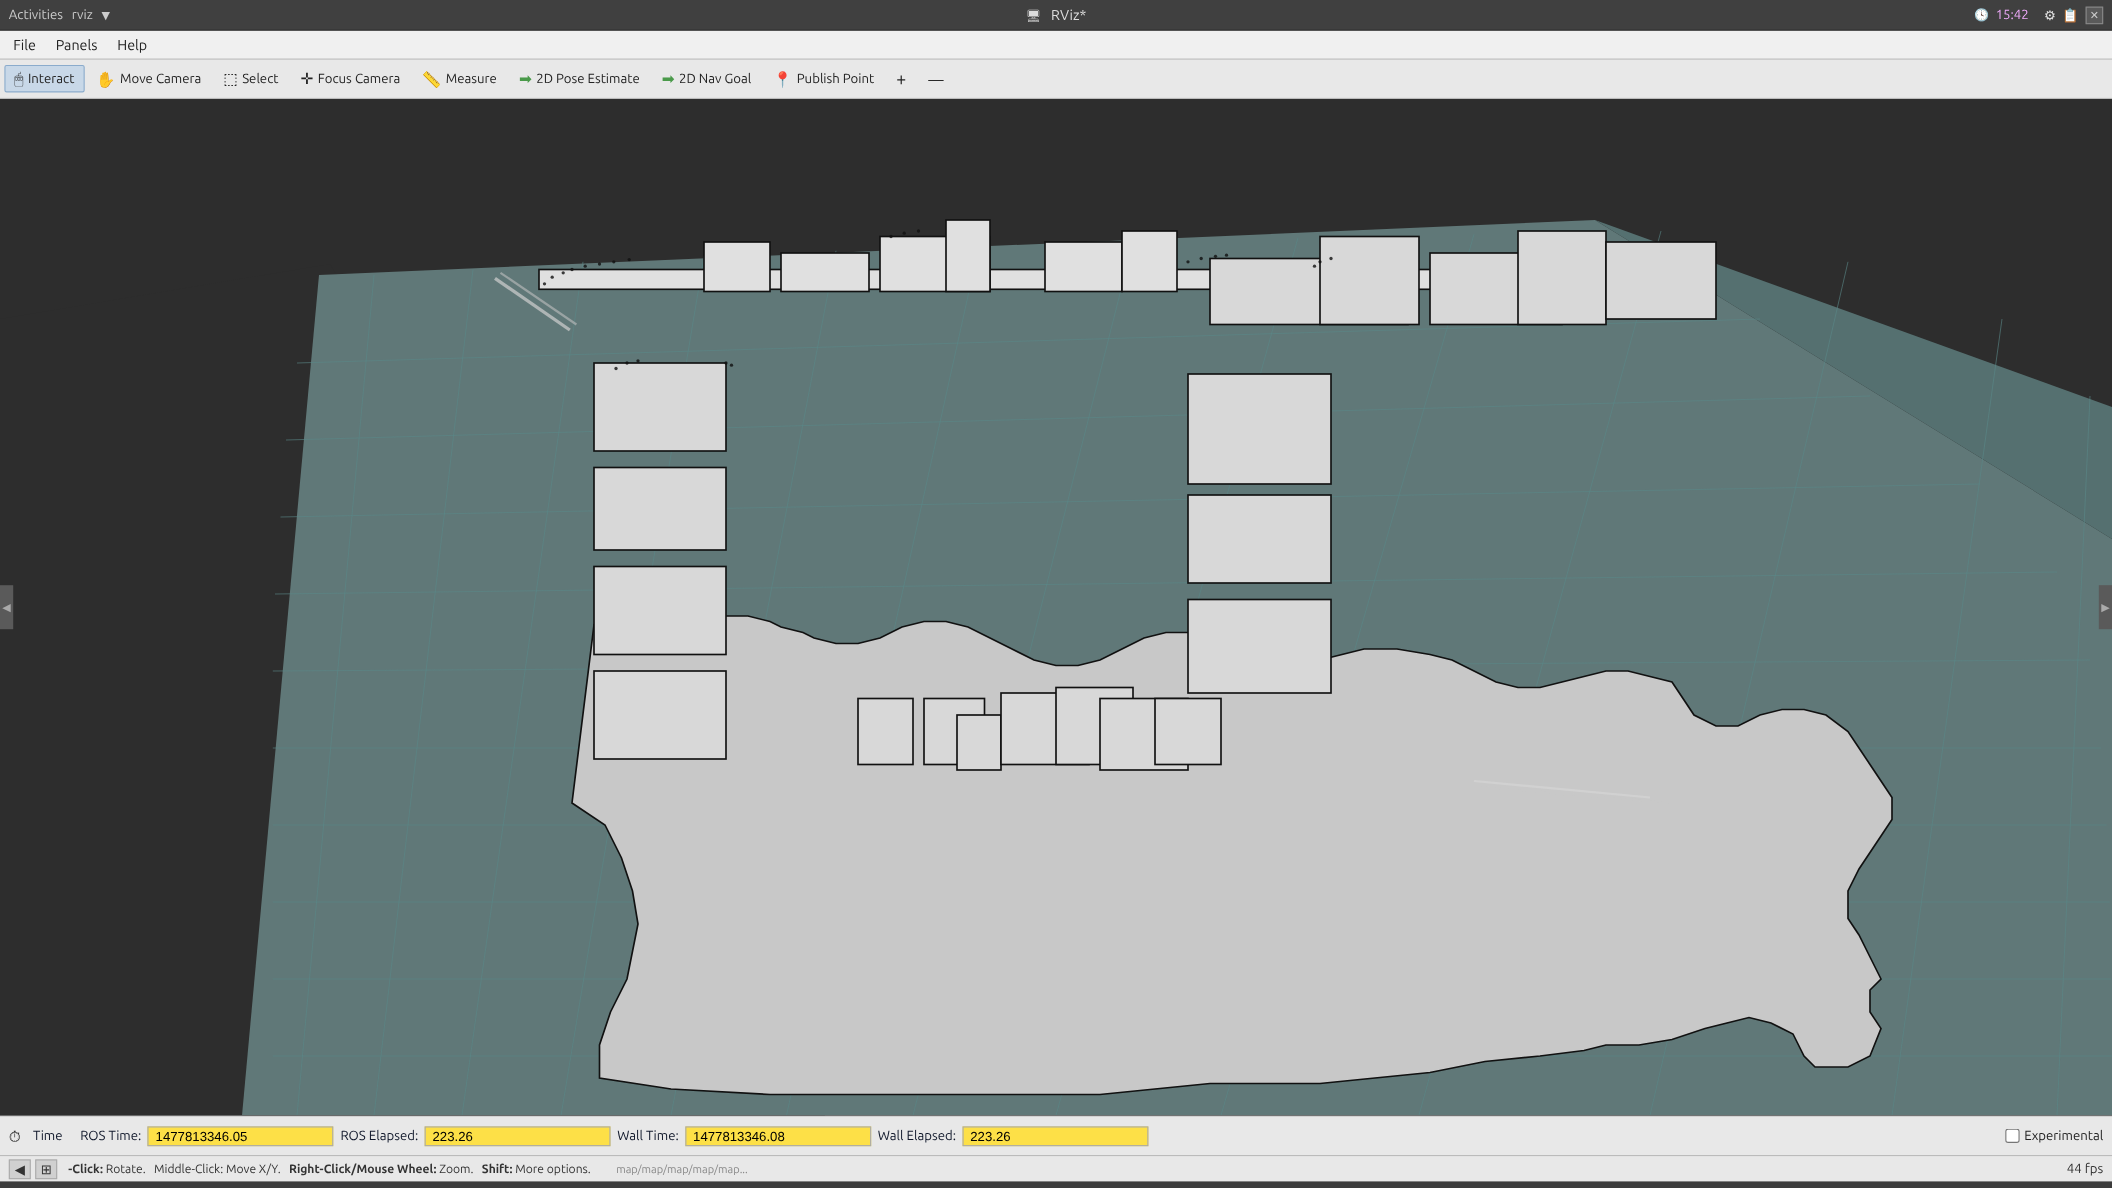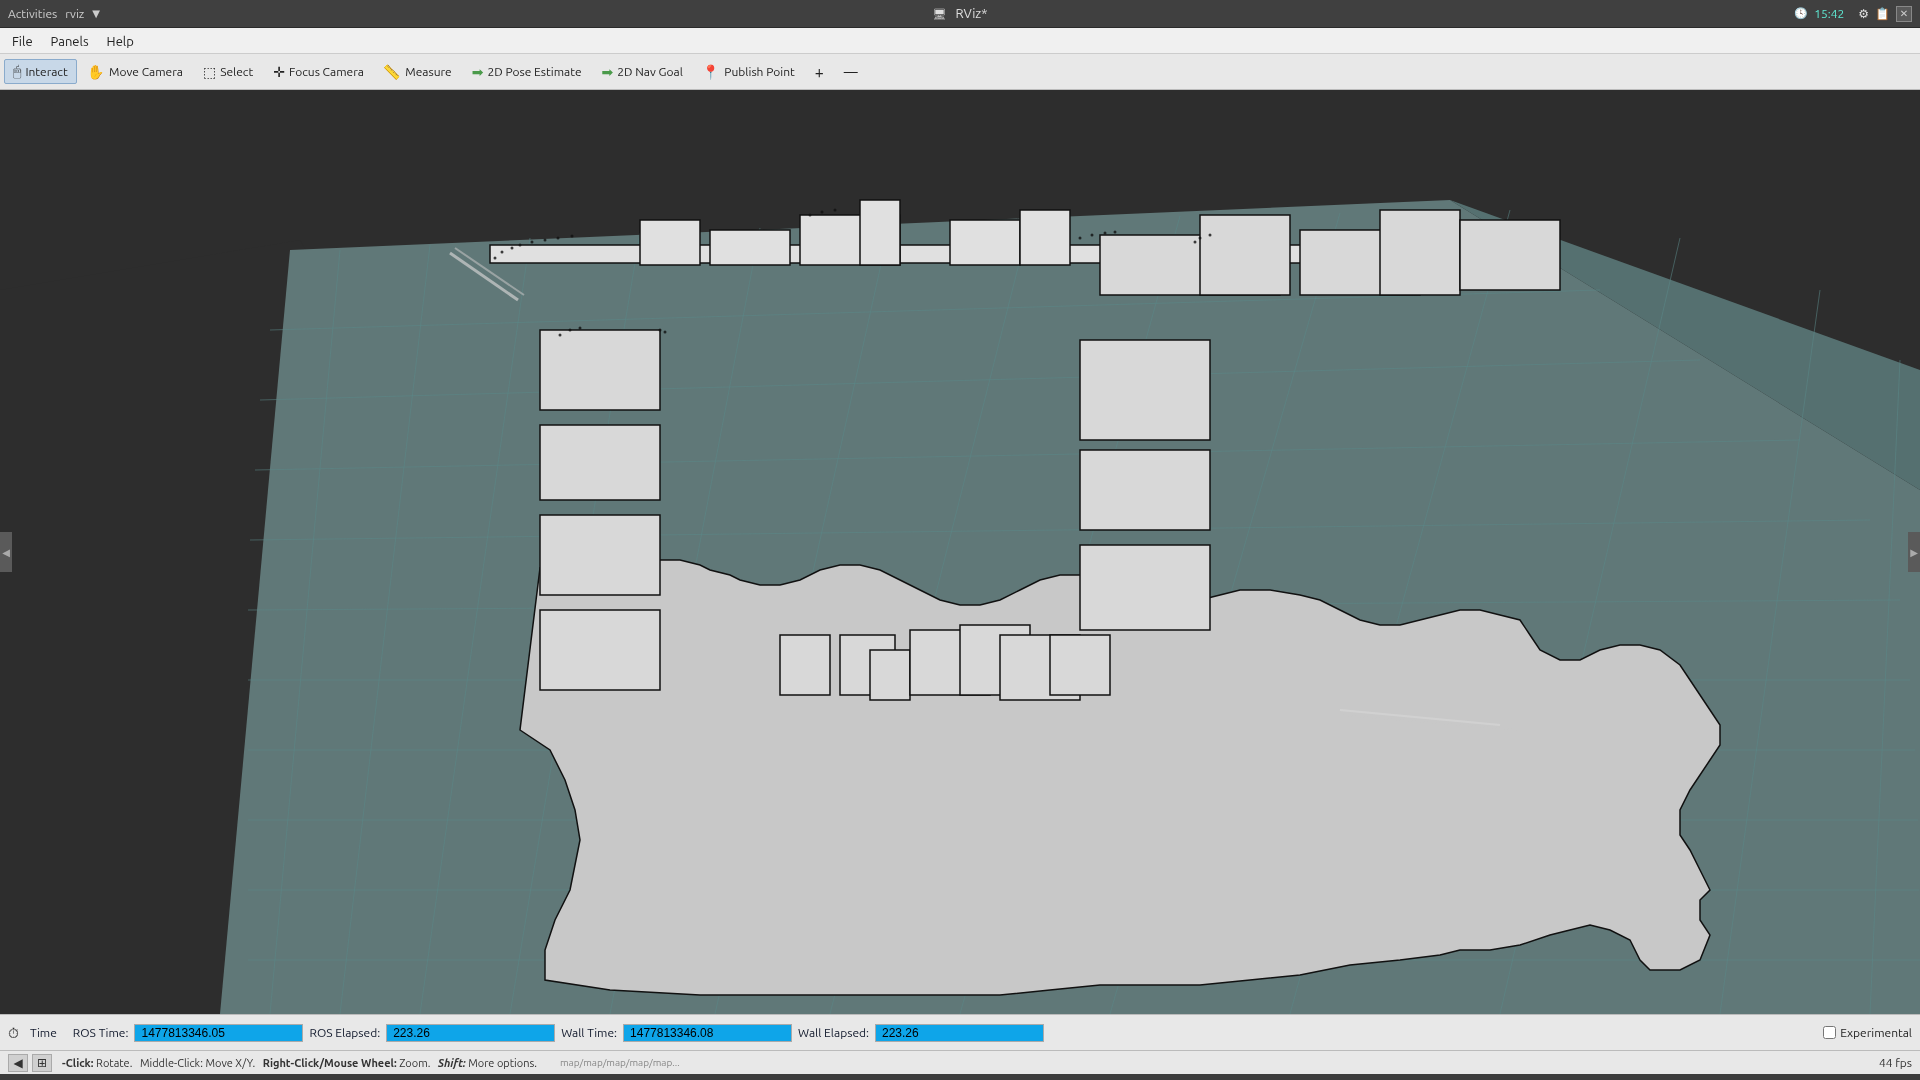--- a/index.html
+++ b/index.html
@@ -151,21 +151,21 @@
       padding: 0 8px;
       gap: 6px;
       font-size: 12px;
       color: #222;
     }
     .status-label {
       font-weight: normal;
       color: #0f172a;
     }
     .status-value {
-      background: #0ea5e9;
+      background: #fde047;
       border: 1px solid #aaa;
       padding: 1px 6px;
       min-width: 100px;
       font-size: 12px;
     }
     .status-icon {
       width: 16px;
       height: 16px;
       font-size: 14px;
     }
@@ -233,21 +233,21 @@
     <span>Activities</span>
     <span>rviz</span>
     <span style="font-size:10px;cursor:pointer;">▼</span>
   </div>
   <div id="titlebar-center">
     <span style="font-size:11px;margin-right:6px;">🖥</span>
     <span>RViz*</span>
   </div>
   <div id="titlebar-right">
     <span style="font-size:11px;">🕓</span>
-    <span style="font-size:12px;color:#5eead4;">15:42</span>
+    <span style="font-size:12px;color:#f0abfc;">15:42</span>
     <span style="font-size:12px;margin-left:8px;">⚙</span>
     <span style="font-size:12px;">📋</span>
     <div class="titlebar-btn">✕</div>
   </div>
 </div>
 
 <div id="menubar">
   <div class="menu-item">File</div>
   <div class="menu-item">Panels</div>
   <div class="menu-item">Help</div>
@@ -457,17 +457,17 @@
 
 <div id="hintbar">
   <div class="hint-nav">
     <div class="hint-nav-btn">◀</div>
     <div class="hint-nav-btn">⊞</div>
   </div>
   <span>
     <span style="font-weight:bold;">-Click:</span> Rotate. &nbsp;
     <span style="font-weight:normal;">Middle-Click:</span> Move X/Y. &nbsp;
     <span style="font-weight:bold;">Right-Click/Mouse Wheel:</span> Zoom. &nbsp;
-    <span style="font-weight:bold;font-style:italic;">Shift:</span> More options.
+    <span style="font-weight:bold;">Shift:</span> More options.
   </span>
   <span class="hint-url">map/map/map/map/map...</span>
   <span class="fps-display">44 fps</span>
 </div>
 
 </body></html>

